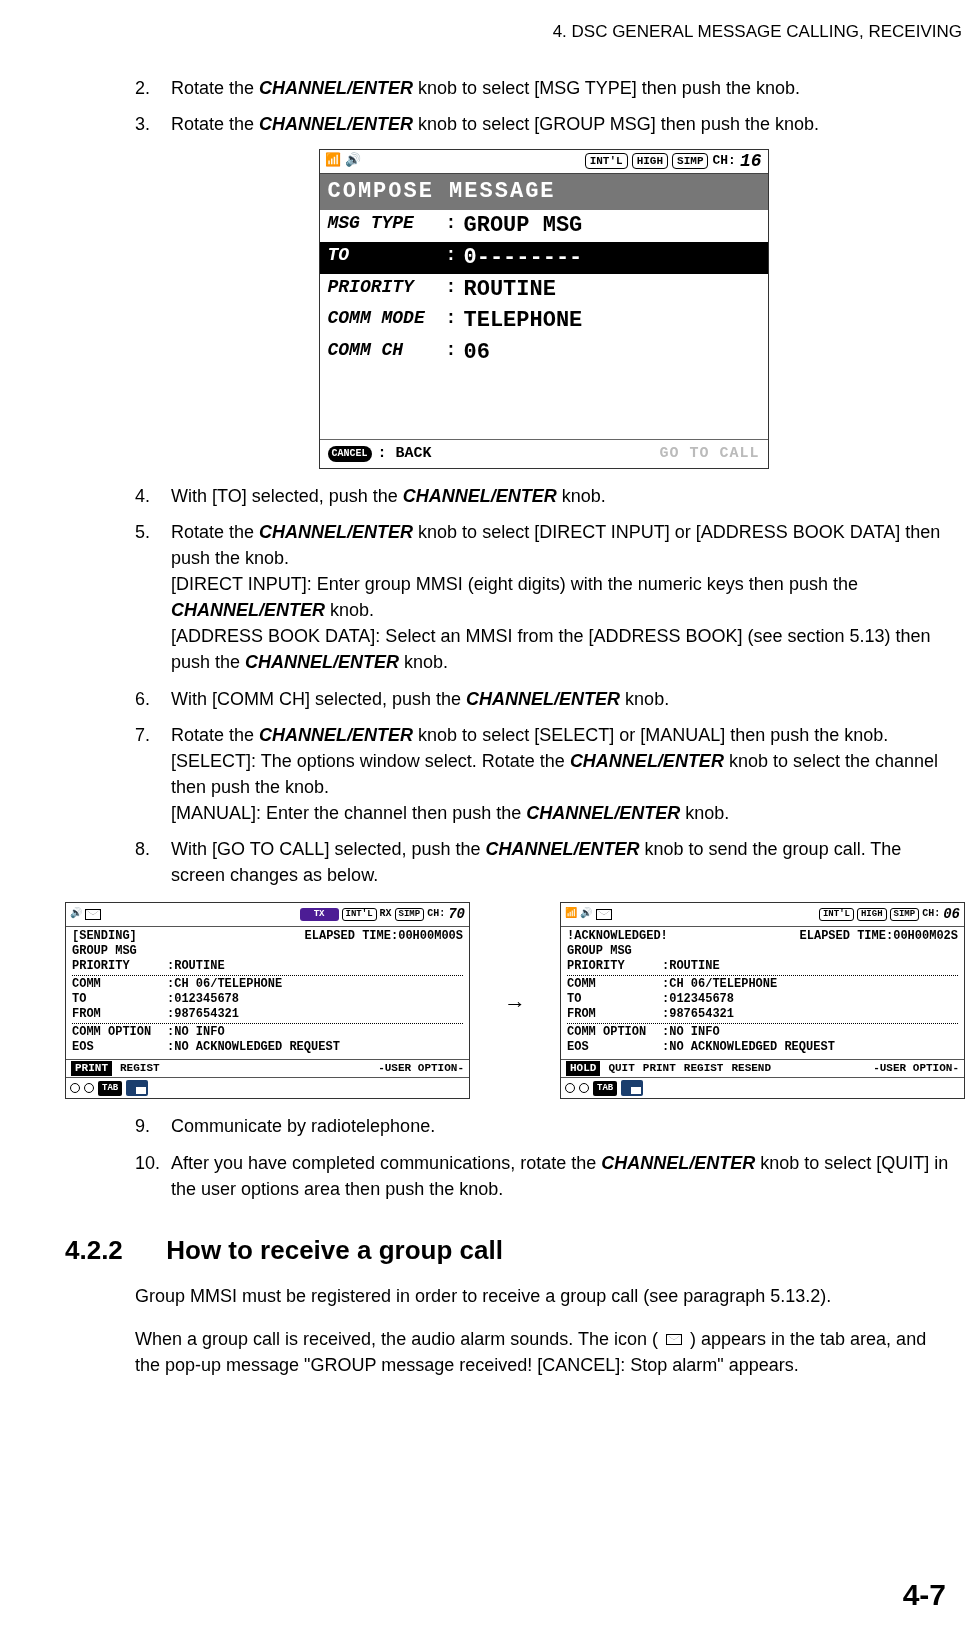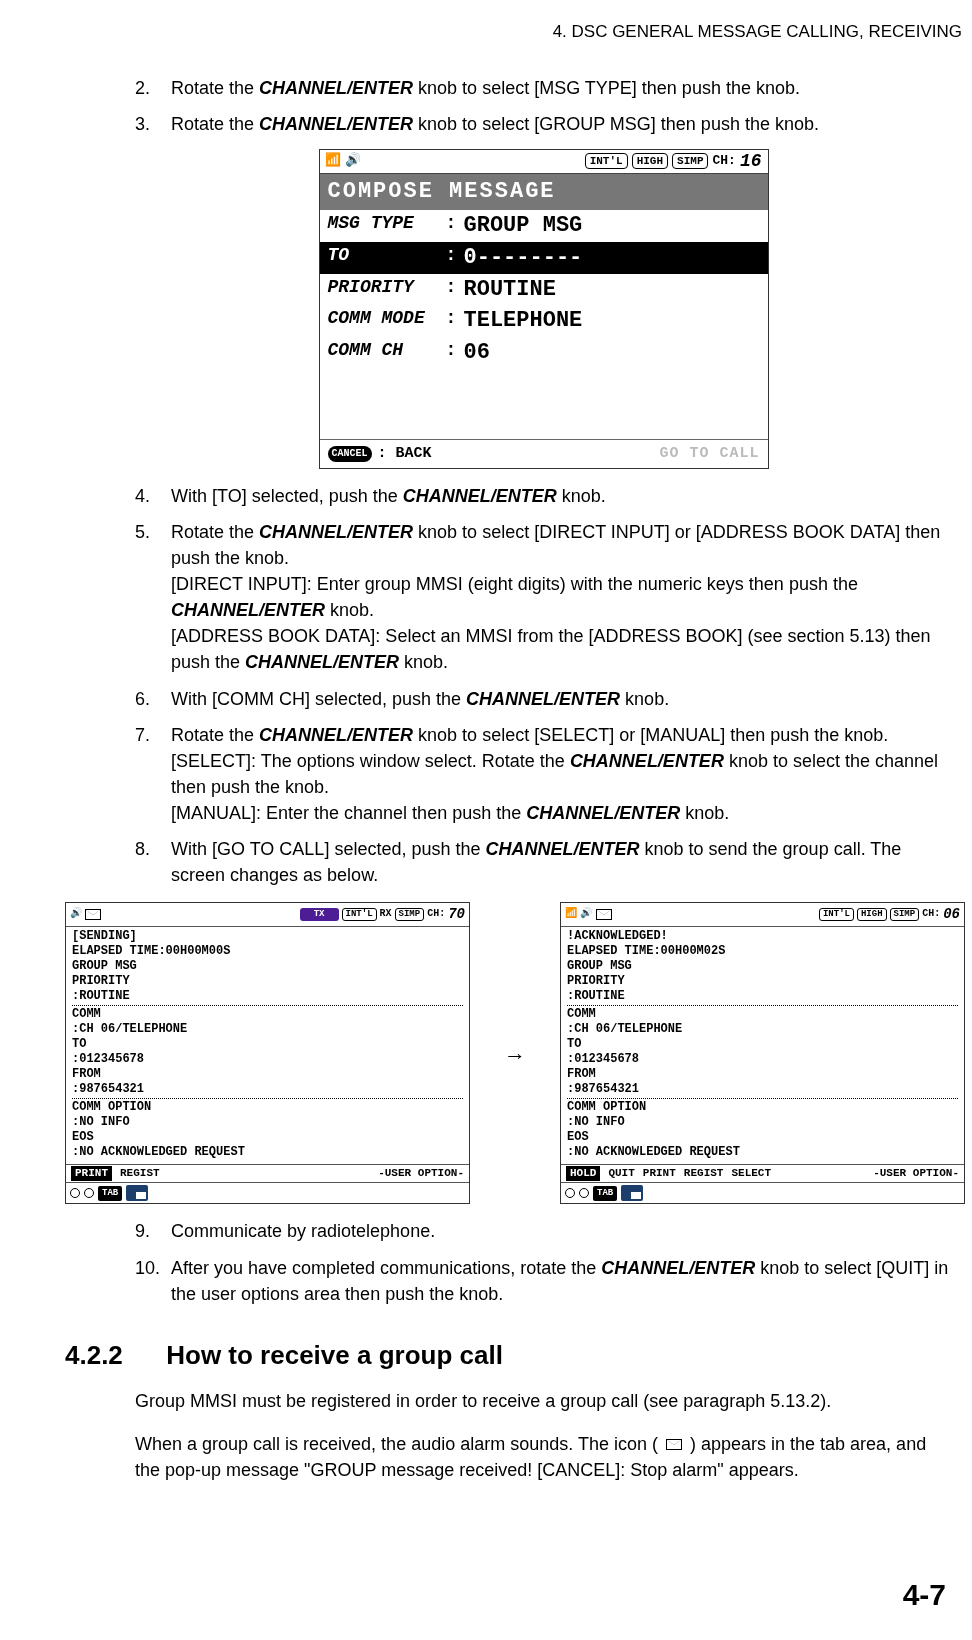--- a/index.html
+++ b/index.html
@@ -140,21 +140,21 @@
     padding: 0 3px;
     font-size: 9px;
     line-height: 11px;
   }
   .dsc-txpill { background:#4c1d95; color:#fff; border-radius:3px; font-size:9px; padding:0 14px; }
   .dsc-body {
     padding: 2px 6px 4px 6px;
     font-size: 12px;
     line-height: 1.25;
   }
-  .dsc-row { display:flex;flex-direction:column; }
+  .dsc-row { display:flex; }
   .dsc-row .lbl { width: 95px; }
   .dsc-row.status { justify-content: space-between; }
   .dsc-row.dotted { border-top: 1px dotted #000; margin-top:1px; padding-top:1px; }
   .dsc-footer {
     border-top: 1px solid #555;
     display: flex;
     align-items: center;
     gap: 8px;
     padding: 1px 5px;
     font-size: 11px;
@@ -396,21 +396,21 @@
         <div class="dsc-row">
             <span class="lbl">EOS</span>
             <span>:NO ACKNOWLEDGED REQUEST</span>
           </div>
       </div>
       <div class="dsc-footer">
         <span class="inv">HOLD</span>
         <span>QUIT</span>
         <span>PRINT</span>
         <span>REGIST</span>
-        <span>SELECT</span>
+        <span>RESEND</span>
         <span class="user-opt">-USER OPTION-</span>
       </div>
       <div class="dsc-tab">
         <span class="knob"></span>
         <span class="knob"></span>
         <span class="tabb">TAB</span>
         <span class="pencil-box"></span>
       </div>
     </div>
   </div>

